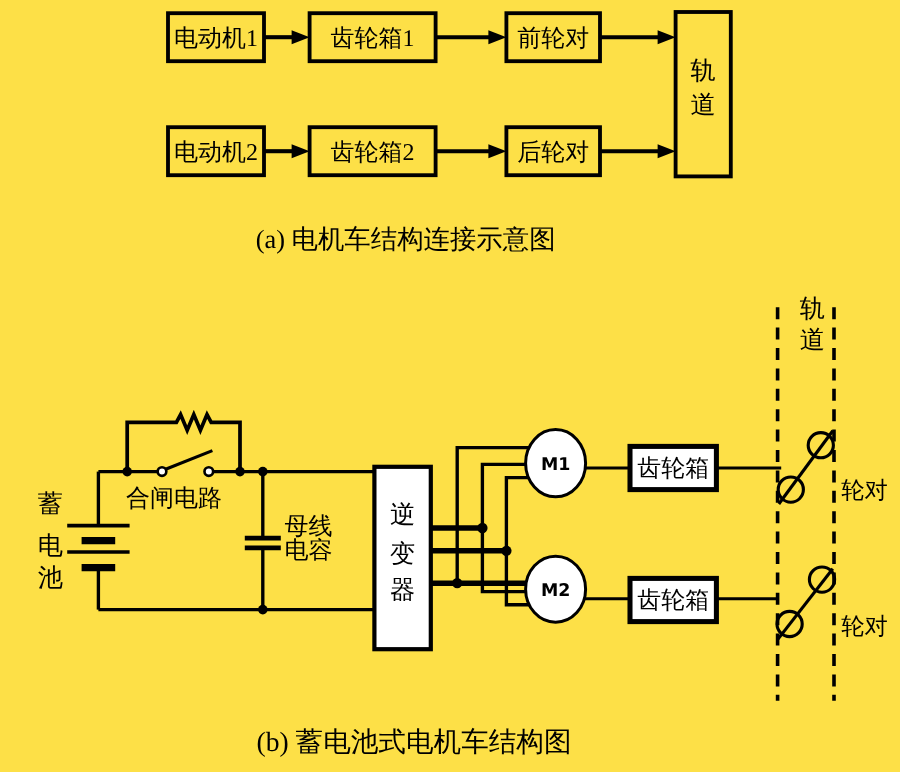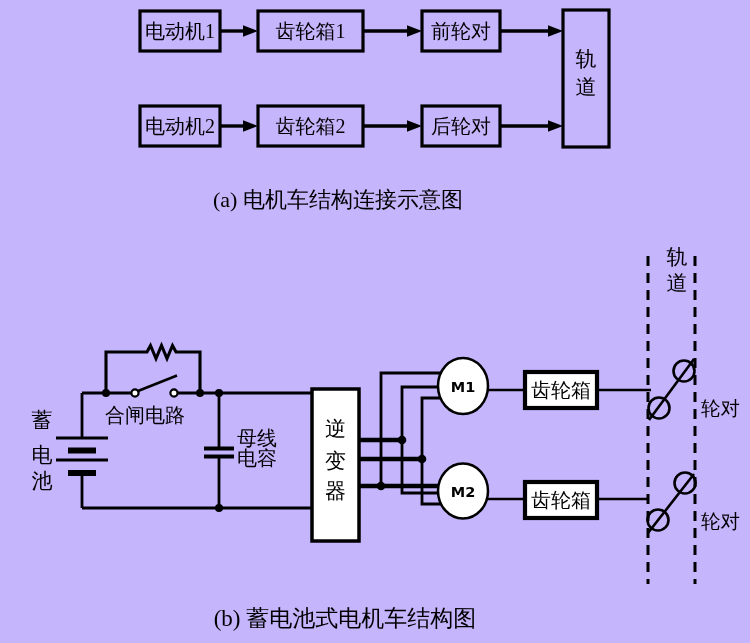--- a/index.html
+++ b/index.html
@@ -1,16 +1,16 @@
 <!DOCTYPE html>
 <html><head>
 <meta charset="utf-8">
 <style>
   html,body{margin:0;padding:0;background:#fff;}
-  .page{position:relative;width:750px;height:643px;background:#c4b5fd;overflow:hidden;
+  .page{position:relative;width:750px;height:643px;background:#fde047;overflow:hidden;
         font-family:"Liberation Serif",serif;}
   svg{display:block;}
   text{fill:#000;}
   .cjk{font-family:"Liberation Serif",serif;}
   .mot{font-family:"DejaVu Sans",sans-serif;font-weight:bold;}
 </style>
 </head>
 <body>
 
 <div class="page">

